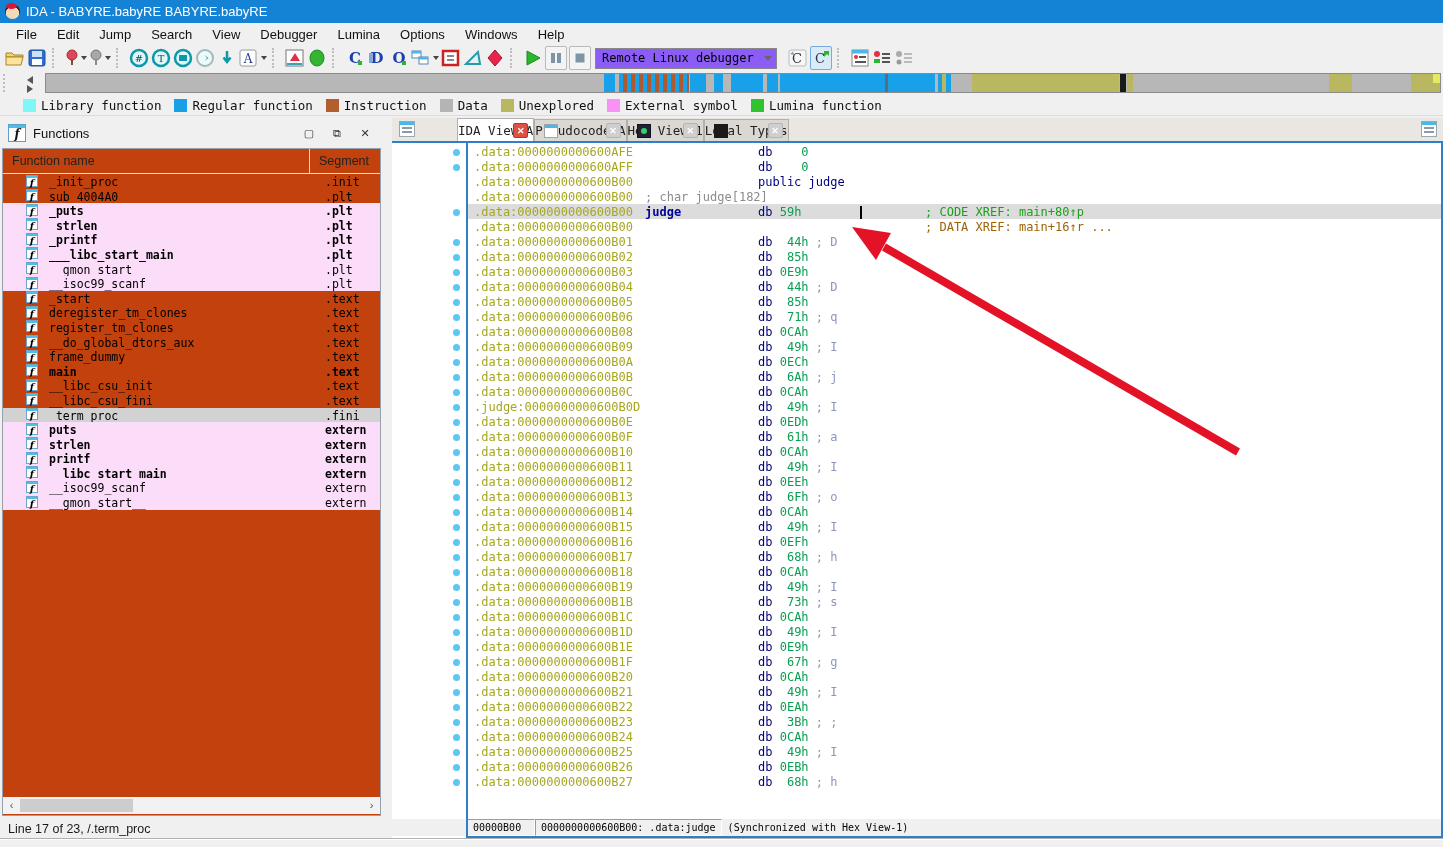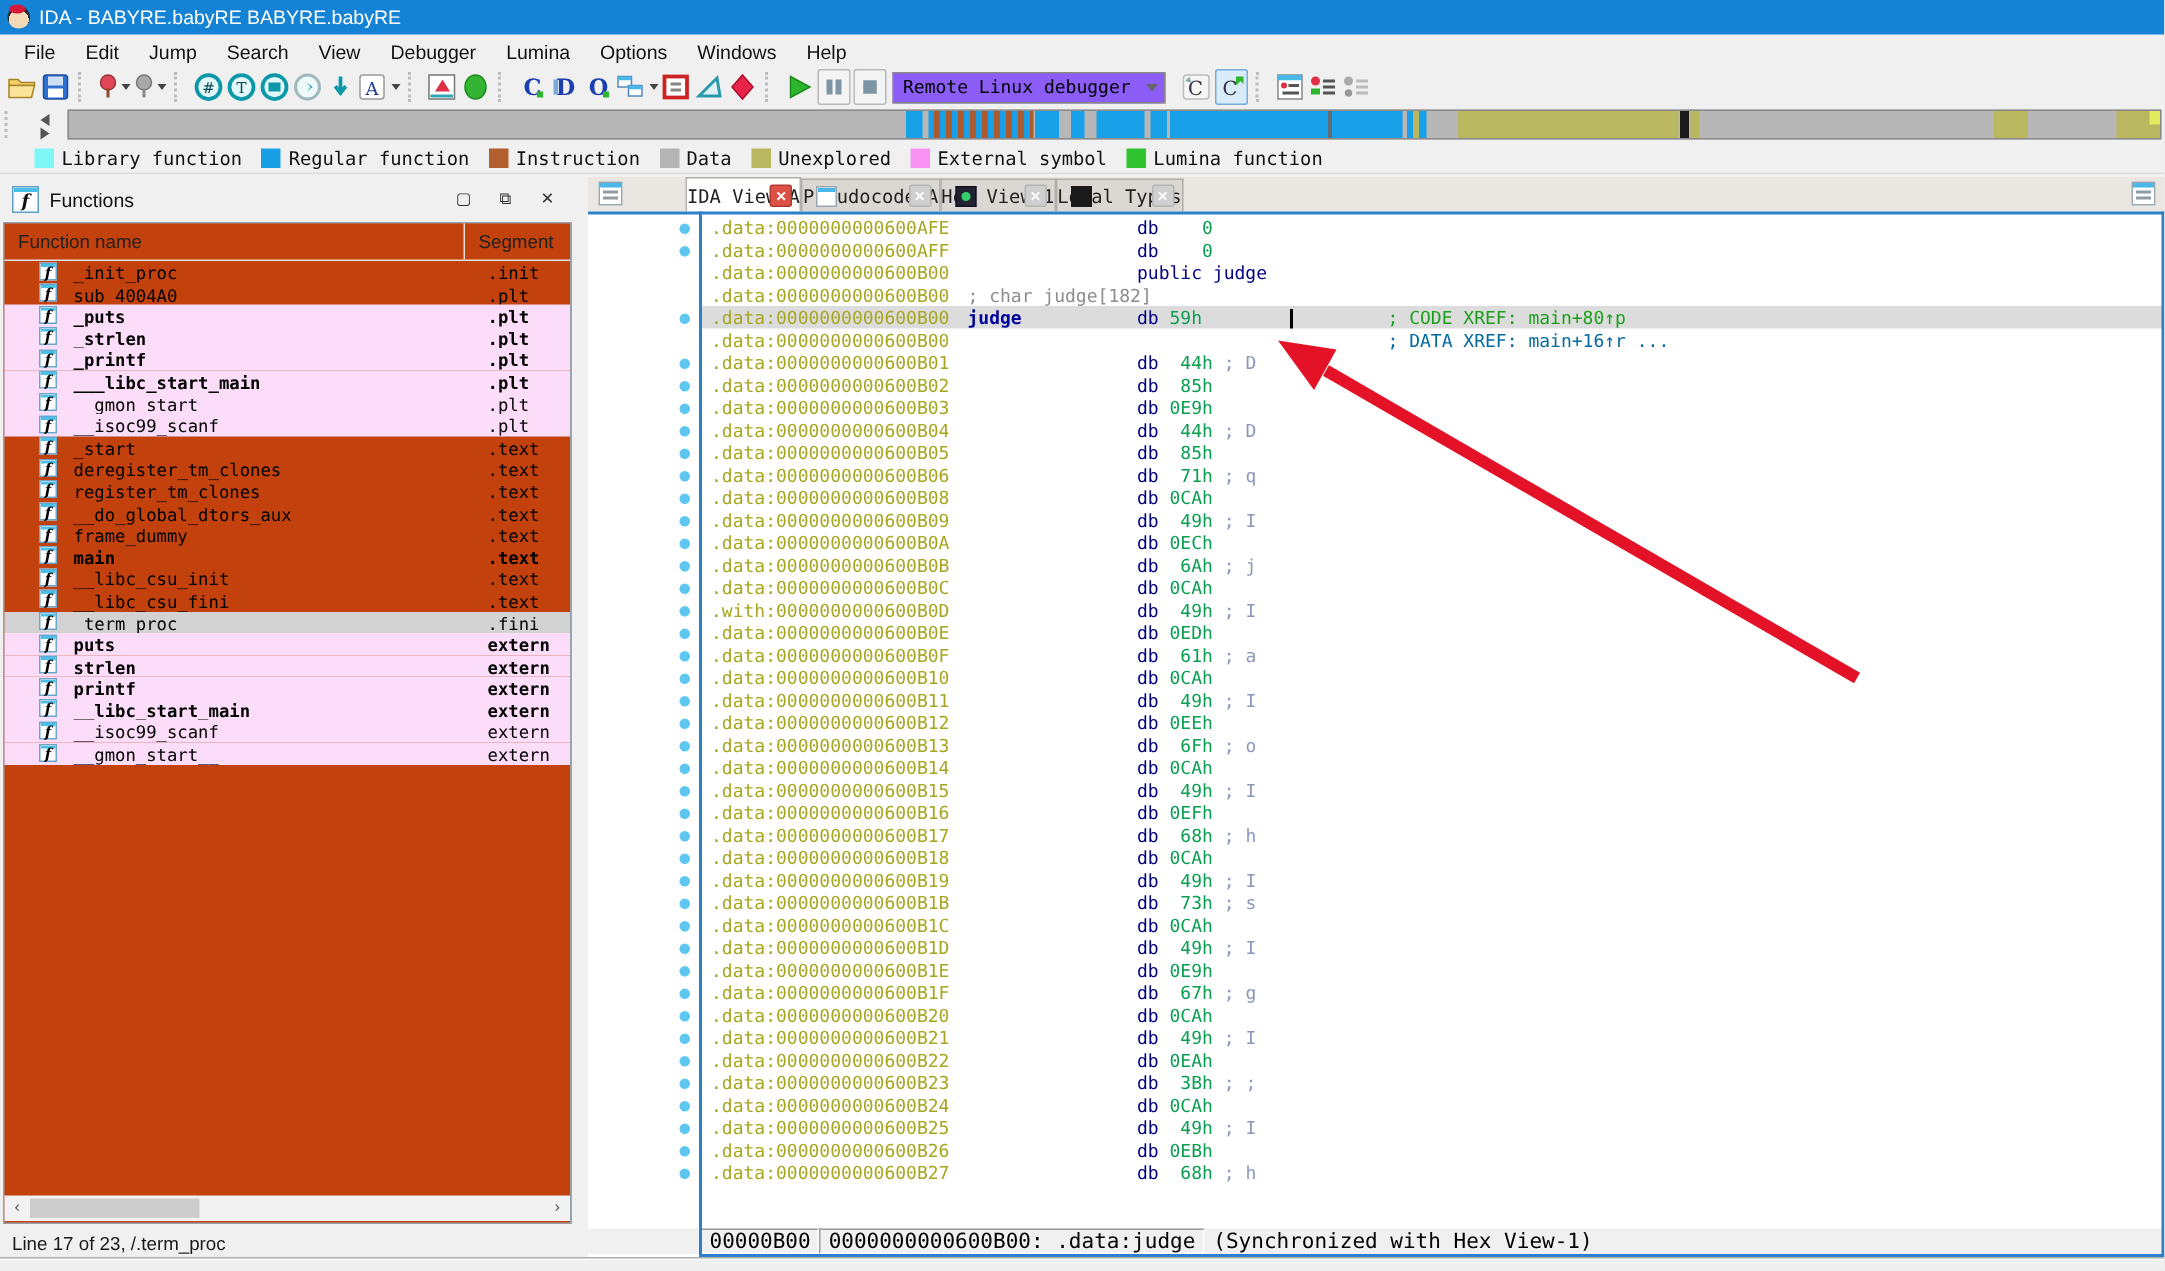--- a/index.html
+++ b/index.html
@@ -105,26 +105,26 @@
   .addr{left:82px;color:#a6a621;}
   .lbl{left:253px;color:#00009a;font-weight:bold;}
   .body{left:366px;}
   .op{color:#000080;}
   .val{color:#0a9e52;}
   .cmt{color:#8d97bb;}
   .dec{left:366px;color:#000080;}
   .com{left:253px;color:#8c8c8c;}
   .xr{left:533px;}
   .xr.xc{color:#1ca01c;}
-  .xr.xd{color:#0369a1;}
+  .xr.xd{color:#a16207;}
   #caret{position:absolute;left:860px;top:206px;width:2px;height:13px;background:#000;z-index:6;}
 
   
   #dstatus{left:392px;top:819px;width:1051px;height:17px;background:#f0f0f0;display:flex;align-items:stretch;
-           font-family:"DejaVu Sans Mono",monospace;font-size:14px;color:#000;padding-left:75px;box-sizing:border-box;}
+           font-family:"DejaVu Sans Mono",monospace;font-size:10px;color:#000;padding-left:75px;box-sizing:border-box;}
   .scell{border:1px solid;border-color:#9b9b9b #fff #fff #9b9b9b;padding:0 5px;display:flex;align-items:center;white-space:pre;}
 
   #bottomstrip{left:0;top:838px;width:1443px;height:9px;background:#f0f0f0;border-top:1px solid #b0b0b0;box-shadow:inset 0 1px 0 #fff;}
   #splitter{left:384px;top:118px;width:8px;height:729px;background:#f0f0f0;}
 
   
   svg text{font-family:"DejaVu Serif",serif;}
   #arrow-overlay{position:absolute;left:0;top:0;width:1443px;height:847px;z-index:50;pointer-events:none;}
 </style>
 </head>
@@ -778,21 +778,21 @@
           <span class="f addr">.data:0000000000600B0C</span>
           <span class="f lbl"></span>
           <span class="f body"><span class="op">db </span><span class="val">0CAh</span><span class="cmt"></span></span>
           <span class="f dec"></span>
           <span class="f com"></span>
           <span class="f xr"></span>
         </div>
 
         <div class="drow">
           <span class="gdot on"></span>
-          <span class="f addr">.with:0000000000600B0D</span>
+          <span class="f addr">.judge:0000000000600B0D</span>
           <span class="f lbl"></span>
           <span class="f body"><span class="op">db </span><span class="val"> 49h</span><span class="cmt"> ; I</span></span>
           <span class="f dec"></span>
           <span class="f com"></span>
           <span class="f xr"></span>
         </div>
 
         <div class="drow">
           <span class="gdot on"></span>
           <span class="f addr">.data:0000000000600B0E</span>

